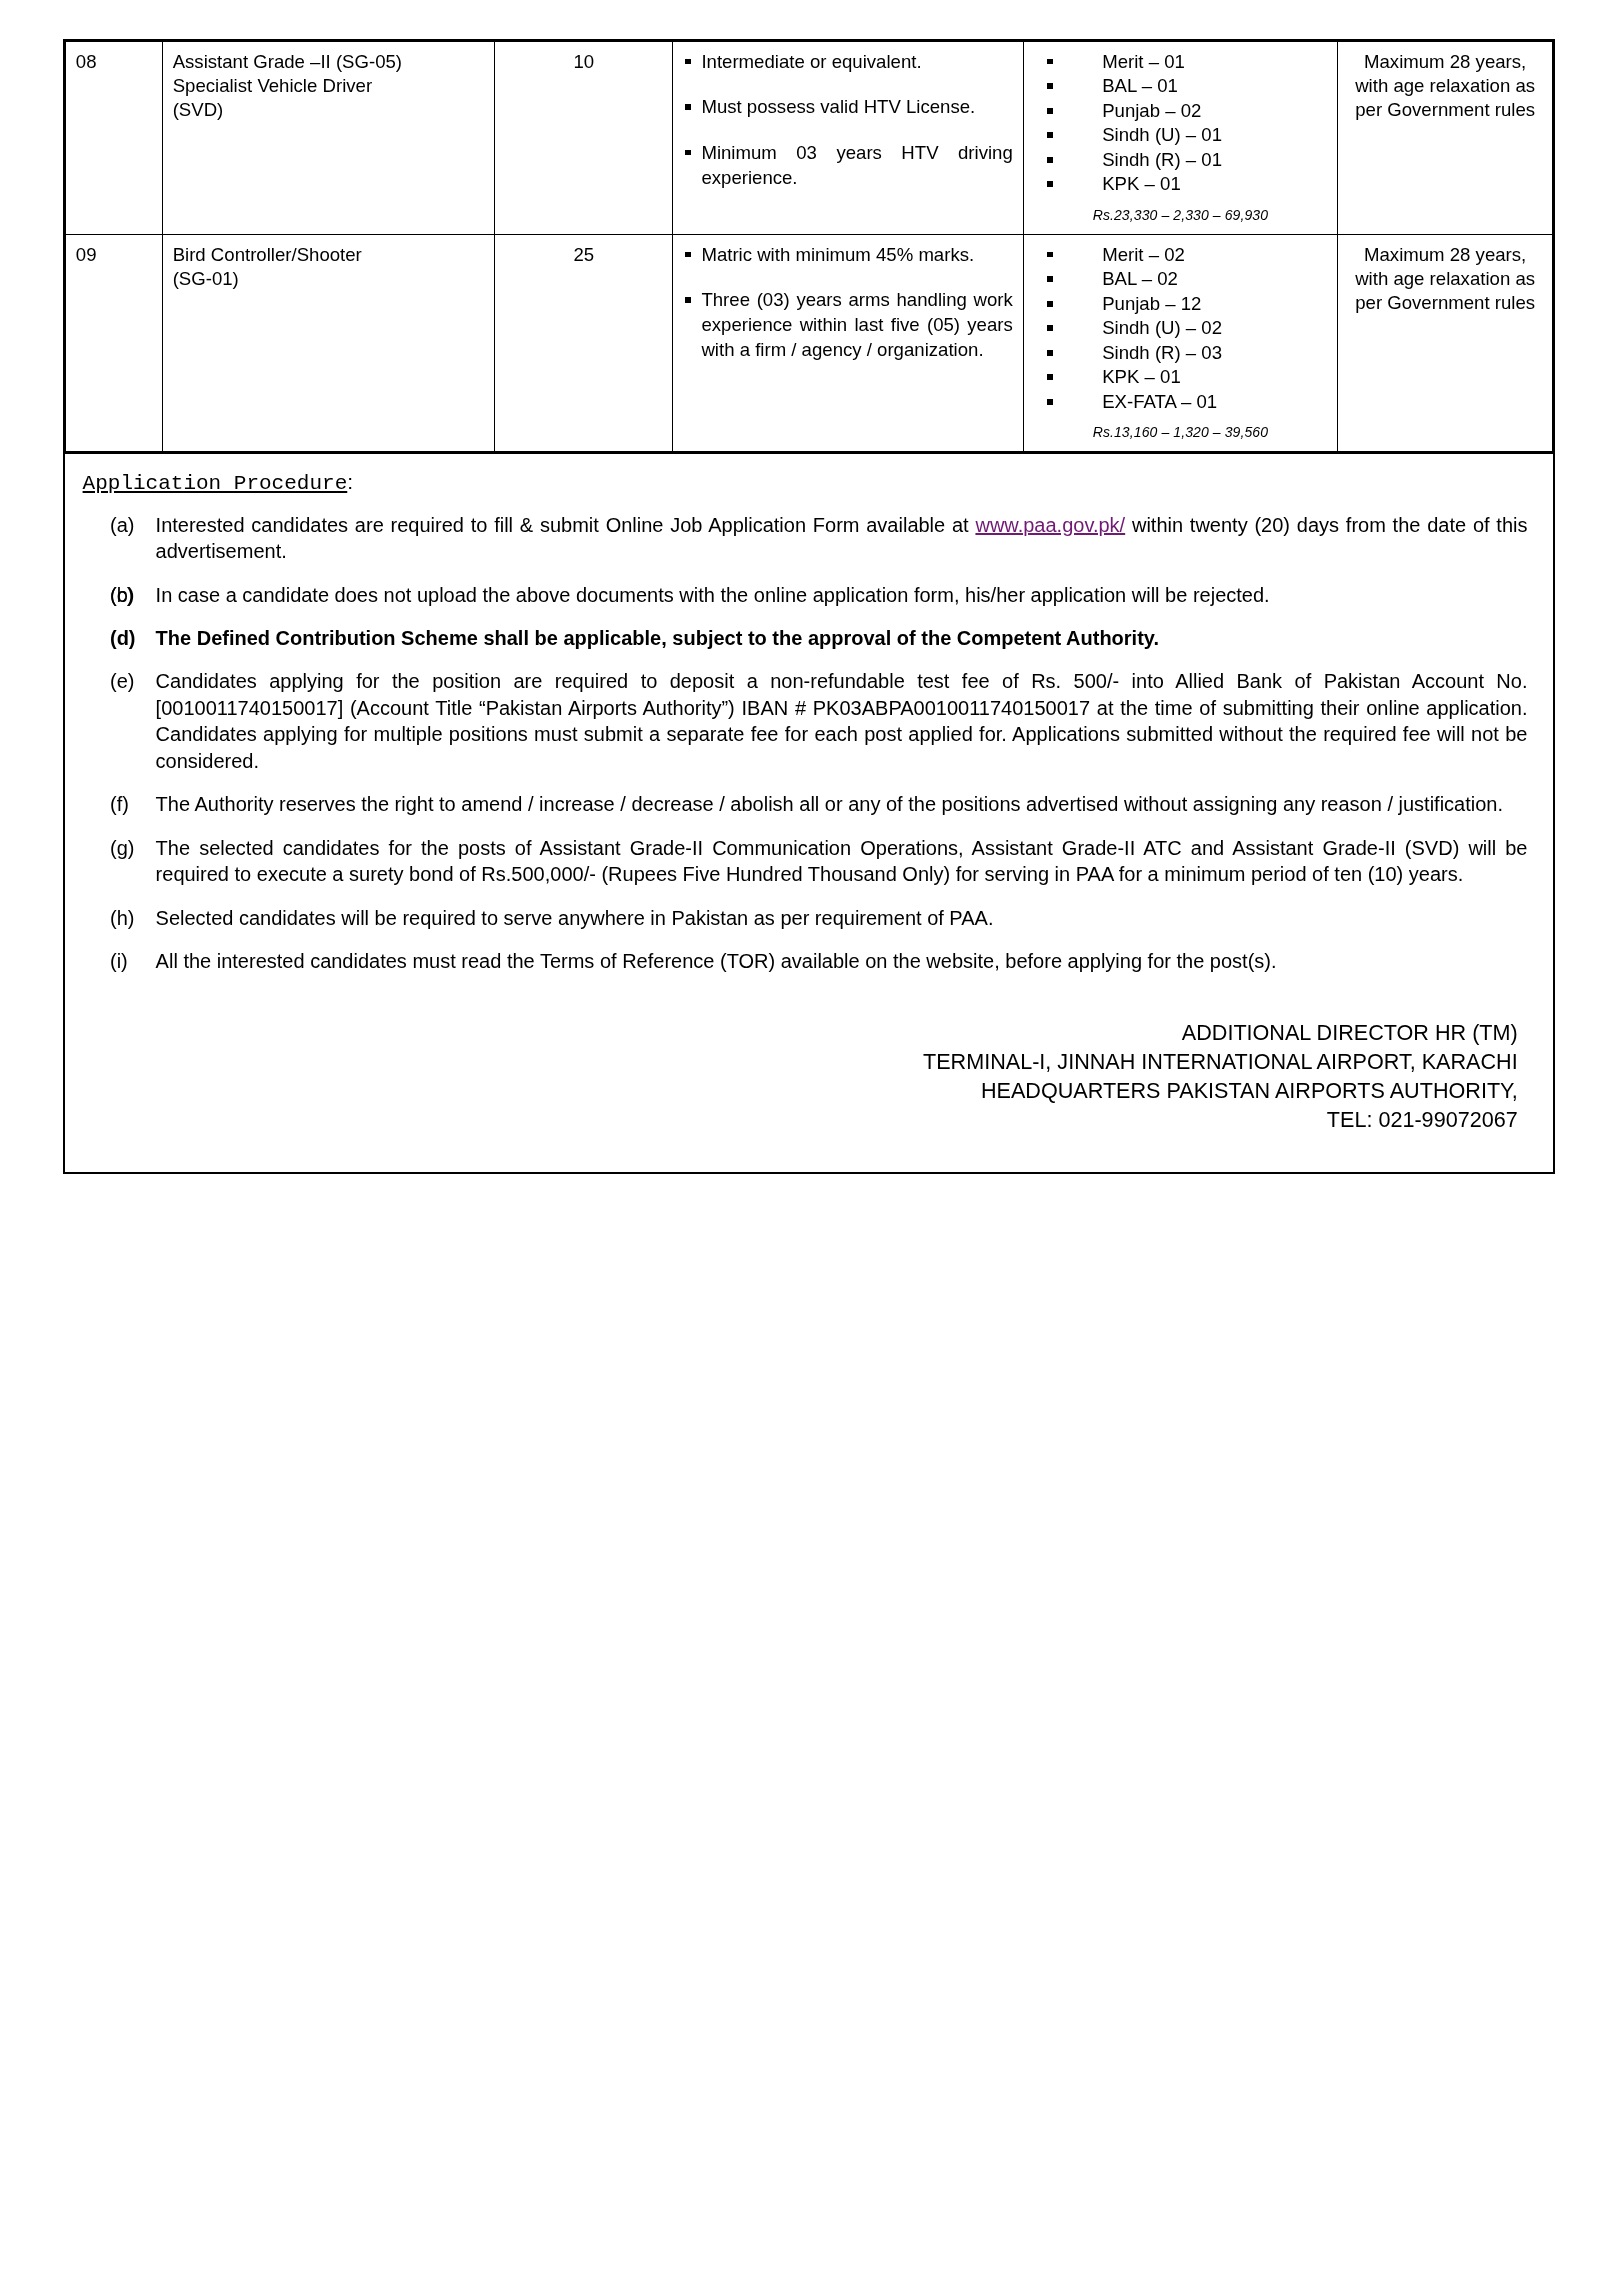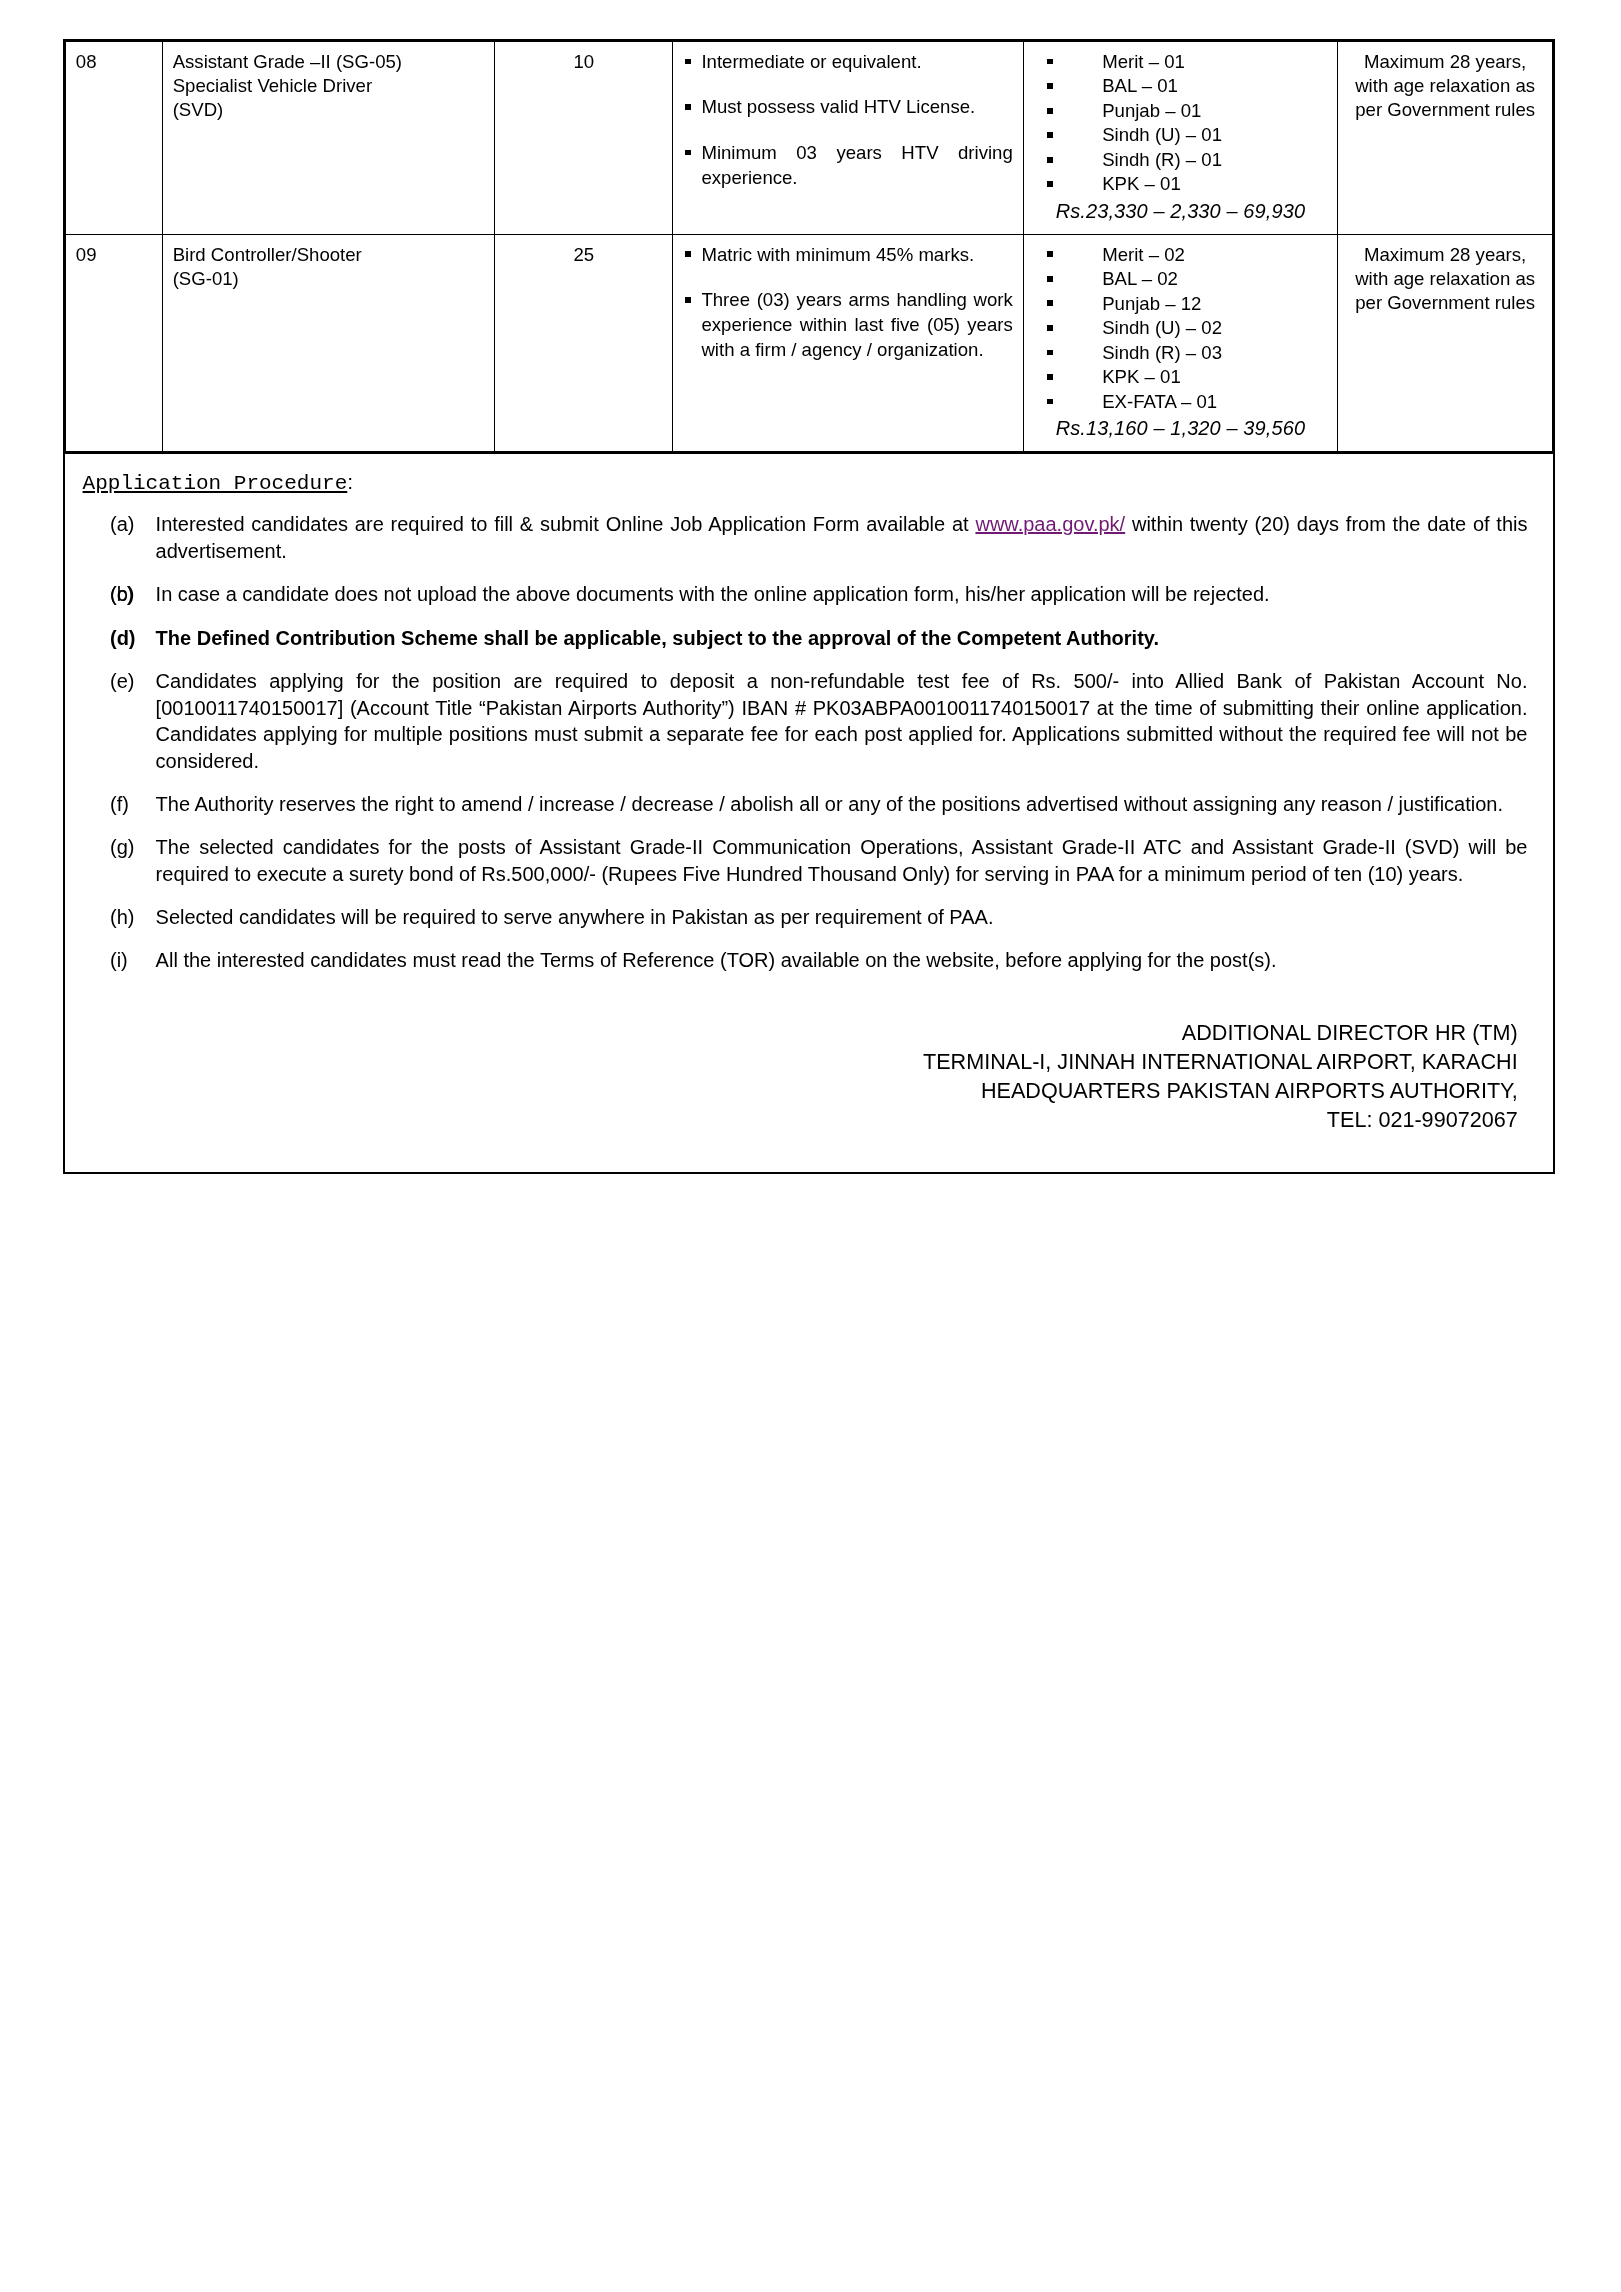--- a/index.html
+++ b/index.html
@@ -100,23 +100,23 @@
     content: "";
     position: absolute;
     left: 5.9px;
     top: 8.8px;
     width: 5.9px;
     height: 5.9px;
     background: #000;
   }
   .payscale {
     font-style: italic;
-    font-size: 20px;
+    font-size: 14px;
     text-align: center;
-    margin-top: 1px;
+    margin-top: 9px;
     letter-spacing: 0.1px;
   }
 
   .post-line { display: block; }
 
   
   .proc-block {
     border-top: 2px solid #000;
     padding: 15.7px 25.5px 19.6px 17.6px;
   }
@@ -185,21 +185,21 @@
             <ul class="qual">
               <li>Intermediate or equivalent.</li>
               <li>Must possess valid HTV License.</li>
               <li>Minimum 03 years HTV driving experience.</li>
             </ul>
           </td>
           <td class="c-quota">
             <ul class="quota">
               <li>Merit – 01</li>
               <li>BAL – 01</li>
-              <li>Punjab – 01</li>
+              <li>Punjab – 02</li>
               <li>Sindh (U) – 01</li>
               <li>Sindh (R) – 01</li>
               <li>KPK – 01</li>
             </ul>
             <div class="payscale">Rs.23,330 – 2,330 – 69,930</div>
           </td>
           <td class="c-age">Maximum 28 years, with age relaxation as per Government rules</td>
         </tr>
 
         <tr class="row09">

